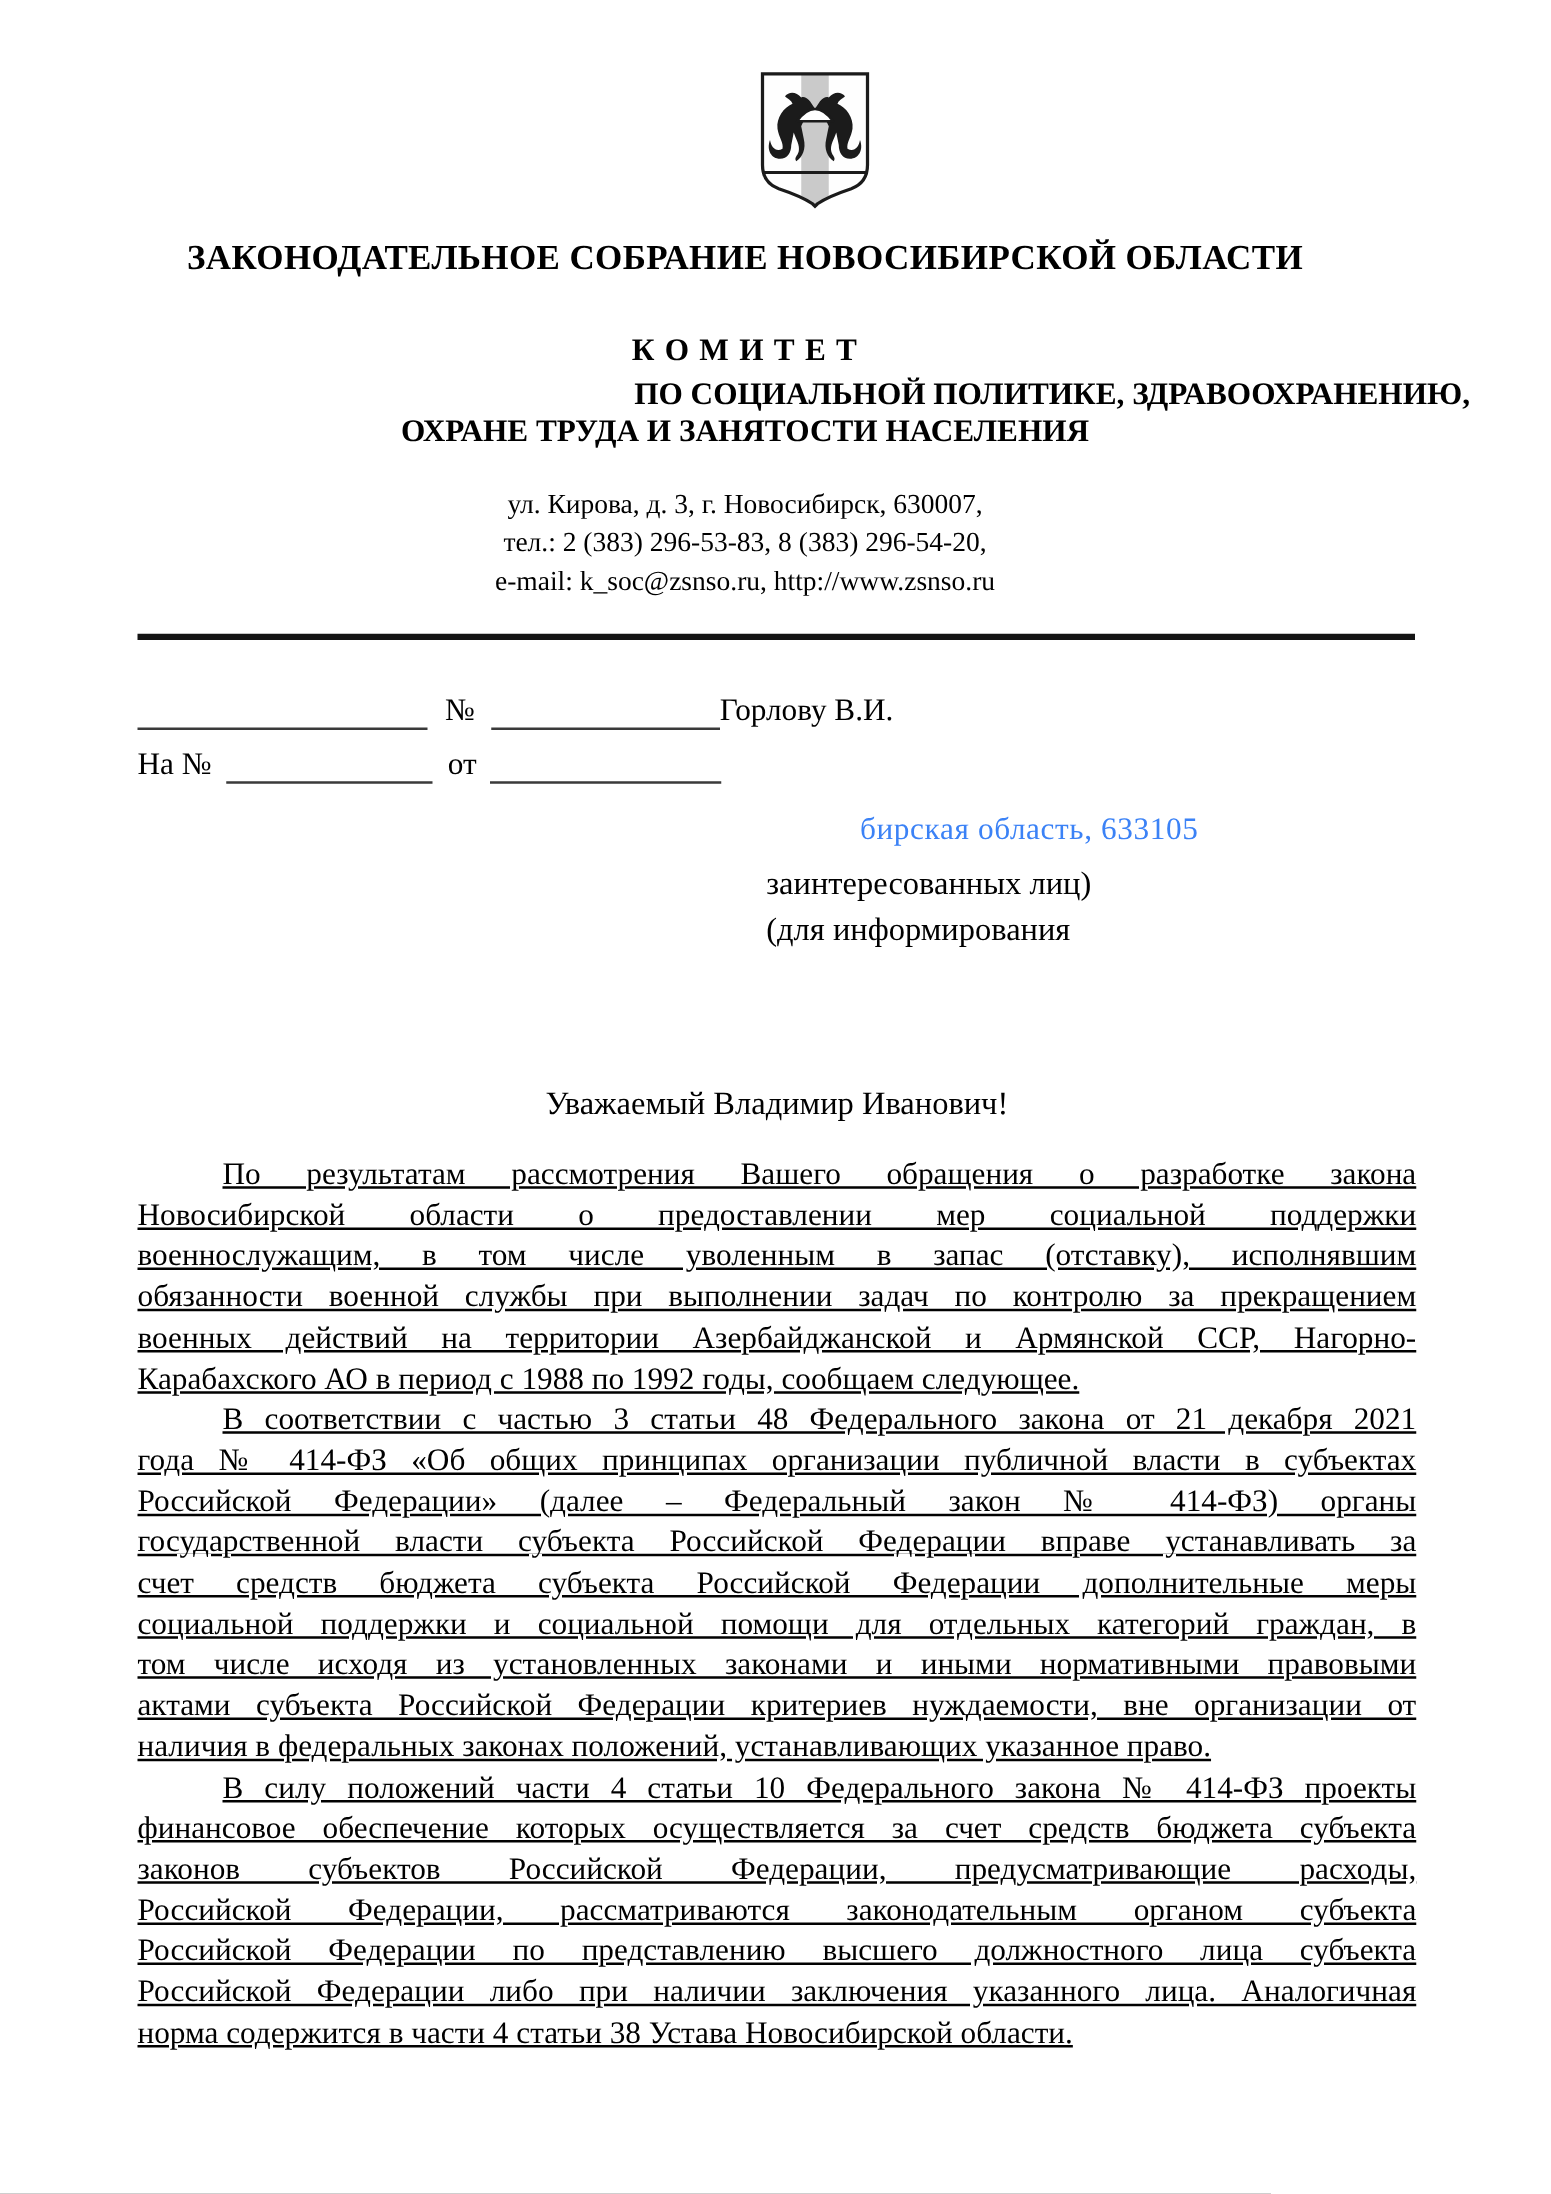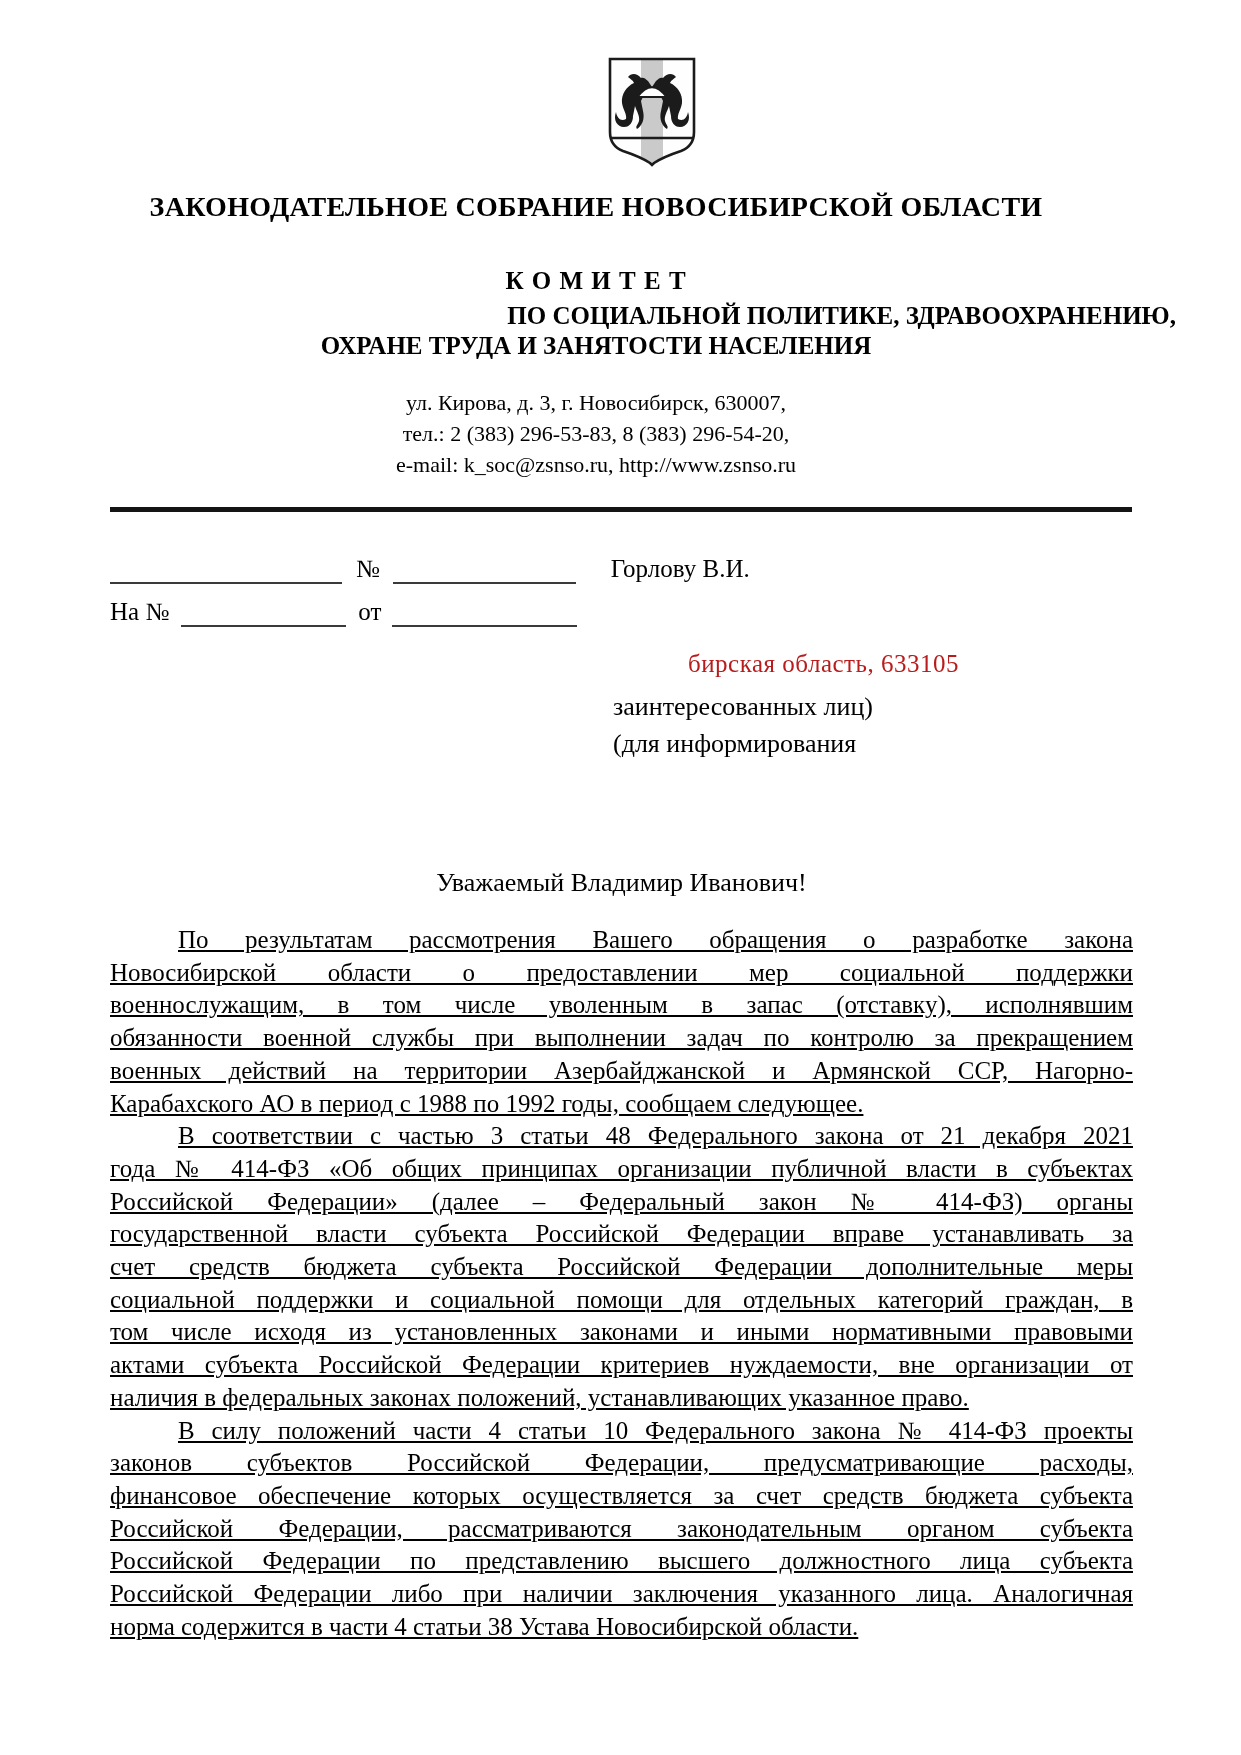--- a/index.html
+++ b/index.html
@@ -32,24 +32,24 @@
   .ref-row { display:flex; align-items:flex-end; height:35px; }
   .ref-row + .ref-row { margin-top:8px; }
   .ref-row span { line-height:33px; }
   .blank { display:block; height:0; border-bottom:2px solid #3a3a3a; margin-bottom:1px; }
   .b1 { width:232px; }
   .b2 { width:183px; margin-left:13px; }
   .b3 { width:165px; margin-left:12px; }
   .b4 { width:185px; margin-left:11px; }
   .num-sign { margin-left:14px; }
   .ot-label { margin-left:12px; }
-  .addressee { margin-left:35px; }
+  .addressee { }
 
   
-  .faded-line { position:absolute; top:650px; left:688px; font-size:25px; color:#b91c1c; letter-spacing:.5px; }
+  .faded-line { position:absolute; top:650px; left:688px; font-size:25px; color:#3b82f6; letter-spacing:.5px; }
 
   
   .note { position:absolute; top:688px; left:613px; font-size:26px; line-height:37px; }
 
   
   .salutation { position:absolute; top:866px; left:110px; width:1023px; text-align:center; font-size:26px; line-height:33px; }
   .body-text { position:absolute; top:924px; left:110px; width:1023px; font-size:25px;text-decoration:underline; }
   .ln { line-height:32.7px; text-align:justify; text-align-last:justify; }
   .ln.first { padding-left:68px; }
   .ln.last { text-align-last:left; }
@@ -122,21 +122,21 @@
     <div class="ln">года № 414-ФЗ «Об общих принципах организации публичной власти в субъектах</div>
     <div class="ln">Российской Федерации» (далее – Федеральный закон № 414-ФЗ) органы</div>
     <div class="ln">государственной власти субъекта Российской Федерации вправе устанавливать за</div>
     <div class="ln">счет средств бюджета субъекта Российской Федерации дополнительные меры</div>
     <div class="ln">социальной поддержки и социальной помощи для отдельных категорий граждан, в</div>
     <div class="ln">том числе исходя из установленных законами и иными нормативными правовыми</div>
     <div class="ln">актами субъекта Российской Федерации критериев нуждаемости, вне организации от</div>
     <div class="ln last">наличия в федеральных законах положений, устанавливающих указанное право.</div>
 
     <div class="ln first">В силу положений части 4 статьи 10 Федерального закона № 414-ФЗ проекты</div>
+    <div class="ln">финансовое обеспечение которых осуществляется за счет средств бюджета субъекта</div>
     <div class="ln">законов субъектов Российской Федерации, предусматривающие расходы,</div>
-    <div class="ln">финансовое обеспечение которых осуществляется за счет средств бюджета субъекта</div>
     <div class="ln">Российской Федерации, рассматриваются законодательным органом субъекта</div>
     <div class="ln">Российской Федерации по представлению высшего должностного лица субъекта</div>
     <div class="ln">Российской Федерации либо при наличии заключения указанного лица. Аналогичная</div>
     <div class="ln last">норма содержится в части 4 статьи 38 Устава Новосибирской области.</div>
   </div>
 
 </div>
 
 </body></html>

